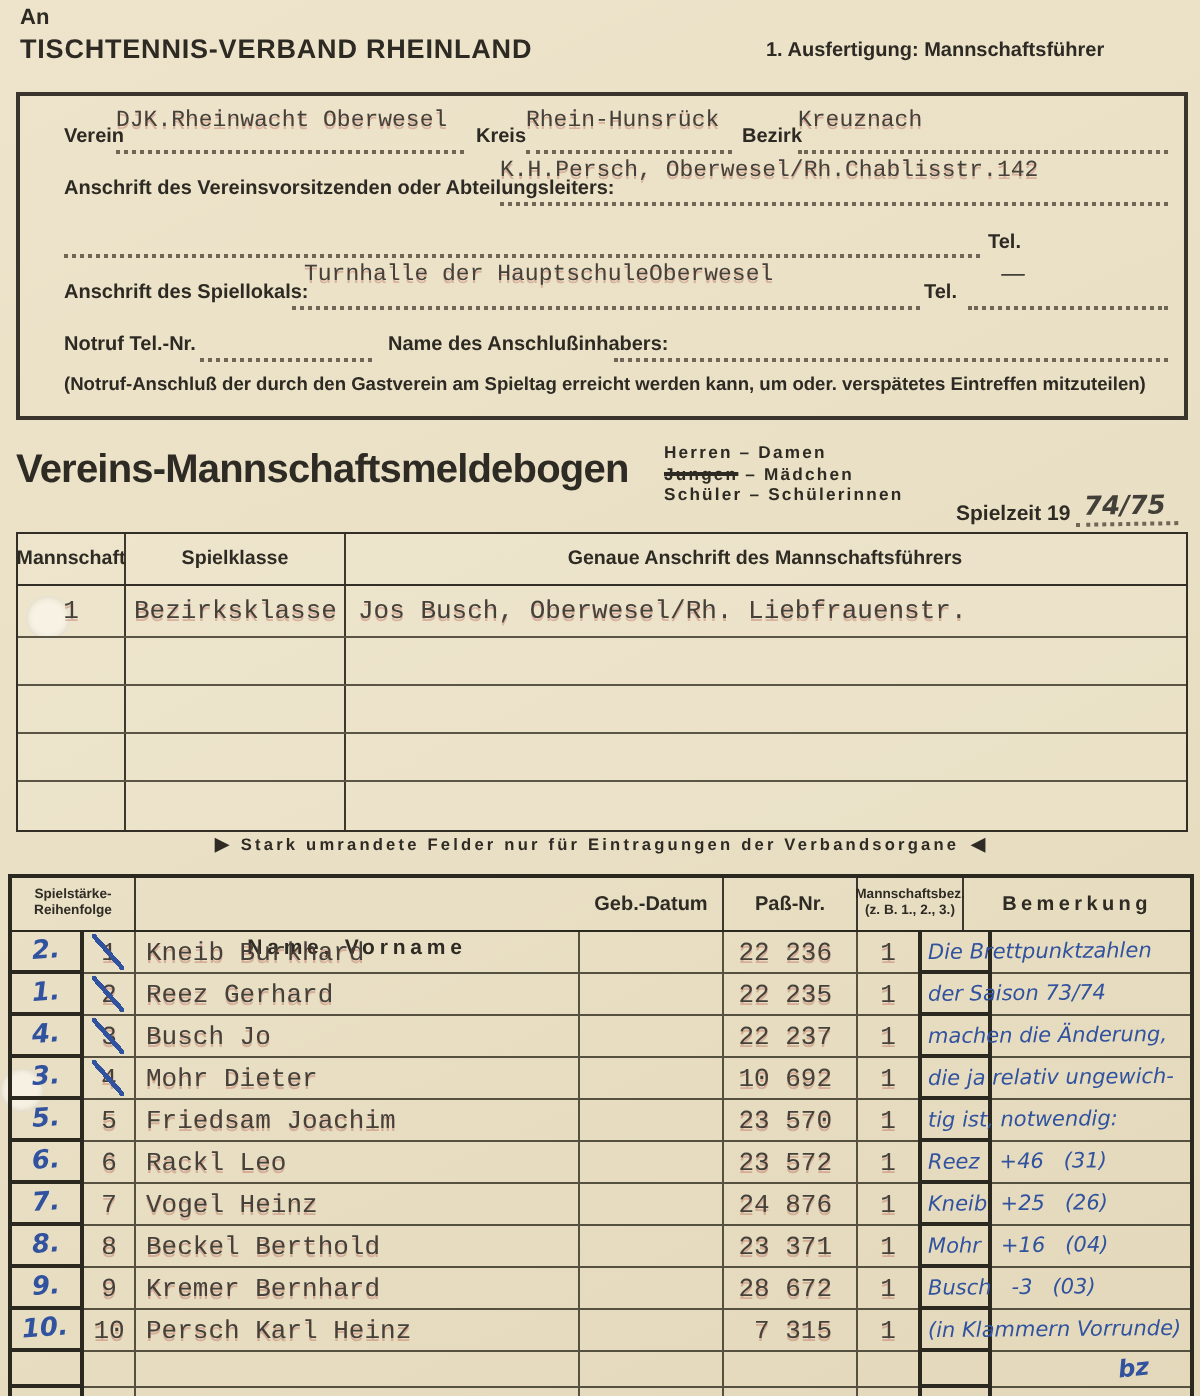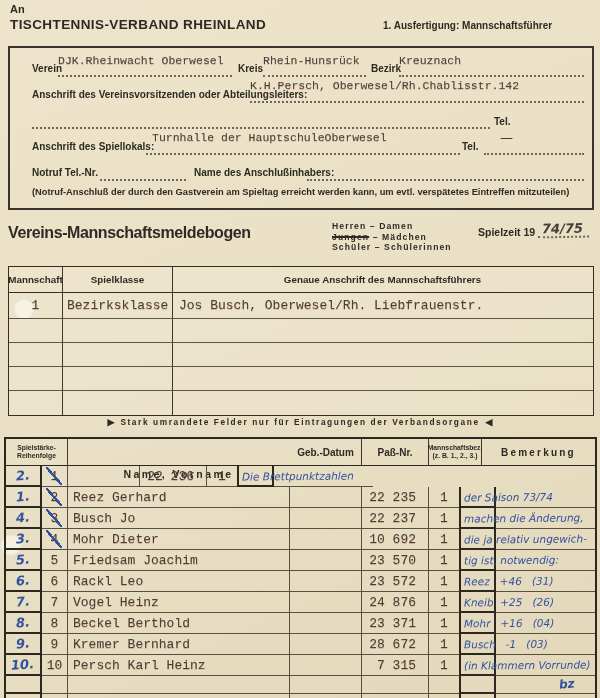--- a/index.html
+++ b/index.html
@@ -13,25 +13,25 @@
   .hw{font-family:"DejaVu Sans",sans-serif;font-style:italic;color:#31529f;white-space:pre;}
   .hwd{font-family:"DejaVu Sans",sans-serif;font-style:italic;color:#43403a;white-space:pre;}
   
   .club-box{left:8px;top:46px;width:586px;height:164px;border:2px solid #39352c;box-sizing:border-box;}
   .fline{position:absolute;display:flex;align-items:flex-start;border-bottom:2px dotted #6e6755;box-sizing:border-box;}
   .fline .tw{font-size:11.5px;line-height:13px;}
   .fline .hwd{font-size:13px;line-height:14px;}
   .lab{position:absolute;font-size:10px;font-weight:bold;color:#2d2a23;white-space:nowrap;}
   .smallnote{font-size:9.3px;font-weight:bold;color:#2d2a23;white-space:nowrap;}
   
-  .main-title{left:8px;top:224px;font-size:16px;font-weight:bold;letter-spacing:-0.4px;white-space:nowrap;}
+  .main-title{left:8px;top:224px;font-size:20px;font-weight:bold;letter-spacing:-0.4px;white-space:nowrap;}
   .cats{left:332px;top:221px;font-size:8.6px;font-weight:bold;letter-spacing:1.1px;line-height:10.5px;white-space:nowrap;}
   .cats .struck{text-decoration:line-through;text-decoration-thickness:1.5px;}
   .season{left:478px;top:221px;font-size:10.5px;font-weight:bold;white-space:nowrap;display:flex;align-items:flex-end;}
-  .season .hwd{font-size:13px;margin-left:3px;border-bottom:2px dotted #6e6755;padding:0 6px 0 4px;transform:rotate(-1deg);}
+  .season .hwd{font-size:13px;margin-left:3px;border-bottom:2px dotted #6e6755;padding:0 6px 0 4px;transform:rotate(-1deg);margin-top:25px;}
   
   .t1{left:8px;top:266px;width:586px;border:1.5px solid #332f27;box-sizing:border-box;background:rgba(255,252,240,0.12);}
   .t1row{display:flex;box-sizing:border-box;}
   .t1h{height:26px;border-bottom:1.2px solid #332f27;}
   .t1c{box-sizing:border-box;border-right:1.2px solid #3c382f;display:flex;align-items:center;}
   .t1c:last-child{border-right:none;}
   .t1c.w1{width:54px;justify-content:center;}
   .t1c.w2{width:110px;padding-left:4px;}
   .t1c.w3{width:419px;padding-left:6px;}
   .t1h .t1c{justify-content:center;font-size:9.8px;font-weight:bold;padding-left:0;}
@@ -114,21 +114,21 @@
     <div class="lab" style="left:452px;top:93px;">Tel.</div>
     <div class="fline" style="left:474px;top:83px;width:100px;height:24px;padding-left:16px;">
       <span class="hwd">—</span>
     </div>
 
     <div class="lab" style="left:22px;top:119px;">Notruf Tel.-Nr.</div>
     <div class="fline" style="left:90px;top:109px;width:86px;height:24px;"></div>
     <div class="lab" style="left:184px;top:119px;">Name des Anschlußinhabers:</div>
     <div class="fline" style="left:297px;top:109px;width:277px;height:24px;"></div>
 
-    <div class="abs smallnote" style="left:22px;top:139px;">(Notruf-Anschluß der durch den Gastverein am Spieltag erreicht werden kann, um evtl. verspätetes Eintreffen mitzuteilen)</div>
+    <div class="abs smallnote" style="left:22px;top:139px;">(Notruf-Anschluß der durch den Gastverein am Spieltag erreicht werden kann, um oder. verspätetes Eintreffen mitzuteilen)</div>
   </div>
 
   <div class="abs main-title">Vereins-Mannschaftsmeldebogen</div>
   <div class="abs cats">
       <div><span>Herren – Damen</span></div>
       <div><span class="struck">Jungen</span><span> – Mädchen</span></div>
       <div><span>Schüler – Schülerinnen</span></div>
     </div>
   <div class="abs season">
     <span>Spielzeit 19</span>
@@ -221,20 +221,23 @@
     </div>
     <div>
         <div class="prow" style="height: 21px;">
           <div class="pc pa">
             <span class="hw rank">2.</span>
           </div>
           <div class="pc pb">
             <span class="tw">1</span>
             <div class="slash"></div>
           </div>
+          <div class="pc pname">
+            <span class="tw">Kneib Burkhard</span>
+          </div>
           <div class="pc pgeb"></div>
           <div class="pc ppass">
             <span class="tw">22 236</span>
           </div>
           <div class="pc pteam">
             <span class="tw">1</span>
           </div>
           <div class="pc pbsub">
             <span class="hw note">Die Brettpunktzahlen</span>
           </div>
@@ -408,21 +411,21 @@
             <span class="tw">Kremer Bernhard</span>
           </div>
           <div class="pc pgeb"></div>
           <div class="pc ppass">
             <span class="tw">28 672</span>
           </div>
           <div class="pc pteam">
             <span class="tw">1</span>
           </div>
           <div class="pc pbsub">
-            <span class="hw note">Busch   -1   (03)</span>
+            <span class="hw note">Busch   -3   (03)</span>
           </div>
           <div class="pc pbem"></div>
         </div>
         <div class="prow" style="height: 21px;">
           <div class="pc pa">
             <span class="hw rank">10.</span>
           </div>
           <div class="pc pb">
             <span class="tw">10</span>
           </div>

